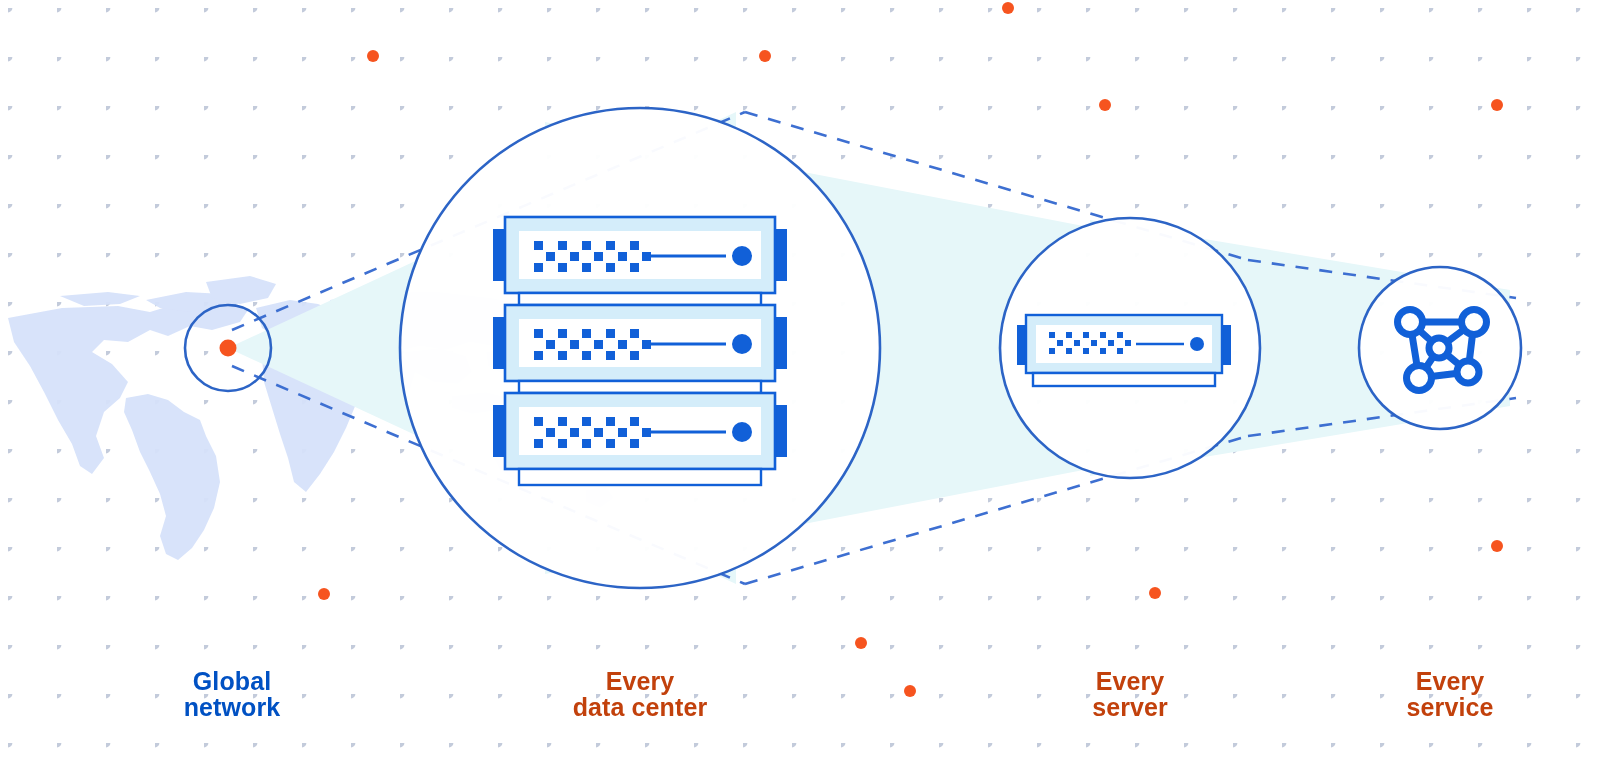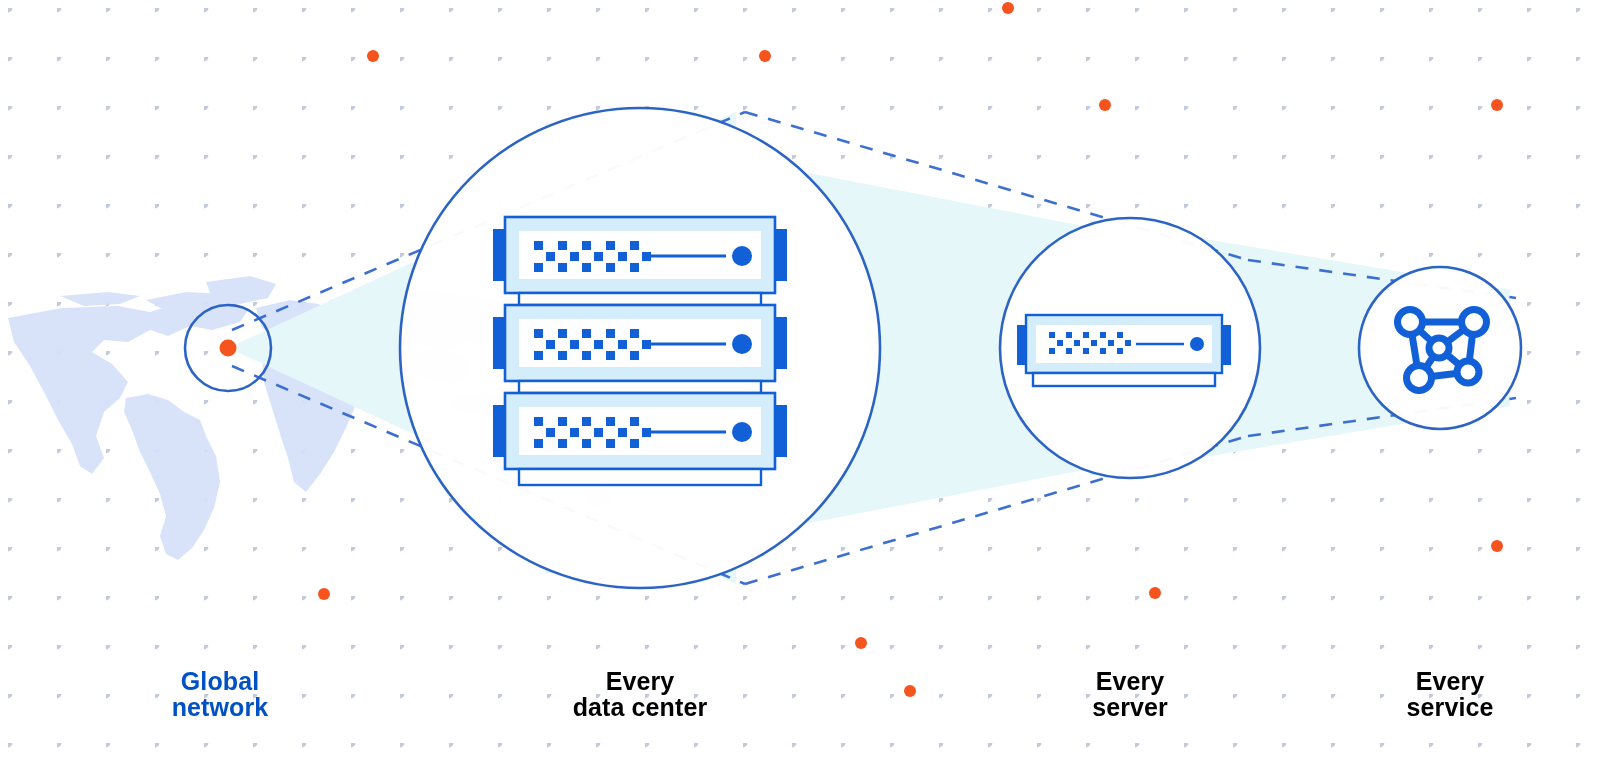--- a/index.html
+++ b/index.html
@@ -2,21 +2,21 @@
 <html><head>
 <meta charset="utf-8">
 <style>
   html,body{margin:0;padding:0;background:#ffffff;}
   body{width:1620px;height:782px;overflow:hidden;
        font-family:"Liberation Sans","DejaVu Sans",sans-serif;}
   #stage{position:relative;width:1620px;height:782px;background:#ffffff;}
   #stage svg{display:block;}
   .lbl{position:absolute;text-align:center;font-size:25px;font-weight:700;
        line-height:1.05;letter-spacing:.1px;white-space:pre-line;}
-  .lbl-dark{color:#000000;}
+  .lbl-dark{color:#c2410c;}
   .lbl-blue{color:#0051c3;}
 </style>
 </head>
 <body>
 
 <div id="stage">
   <svg width="1620" height="782" viewBox="0 0 1620 782">
     <defs>
 
       <pattern id="dotgrid" x="8" y="8" width="49" height="49" patternUnits="userSpaceOnUse">
@@ -259,21 +259,21 @@
         </g>
         <circle cx="1410" cy="322" r="12.5" fill="#ffffff" stroke="#1160d8" stroke-width="7"></circle>
         <circle cx="1474" cy="322" r="12.5" fill="#ffffff" stroke="#1160d8" stroke-width="7"></circle>
         <circle cx="1419" cy="378" r="12.5" fill="#ffffff" stroke="#1160d8" stroke-width="7"></circle>
         <circle cx="1468" cy="372" r="11" fill="#ffffff" stroke="#1160d8" stroke-width="7"></circle>
         <circle cx="1439" cy="348" r="10" fill="#ffffff" stroke="#1160d8" stroke-width="7"></circle>
       </g>
     </g>
   </svg>
 
-  <div class="lbl lbl-blue" style="left:120px;top:668px;width:200px;">Global
+  <div class="lbl lbl-blue" style="left:132px;top:668px;width:200px;">Global
 network</div>
 
   <div class="lbl lbl-dark" style="left:520px;top:668px;width:240px;">Every
 data center</div>
 
   <div class="lbl lbl-dark" style="left:1020px;top:668px;width:220px;">Every
 server</div>
 
   <div class="lbl lbl-dark" style="left:1340px;top:668px;width:220px;">Every
 service</div>

